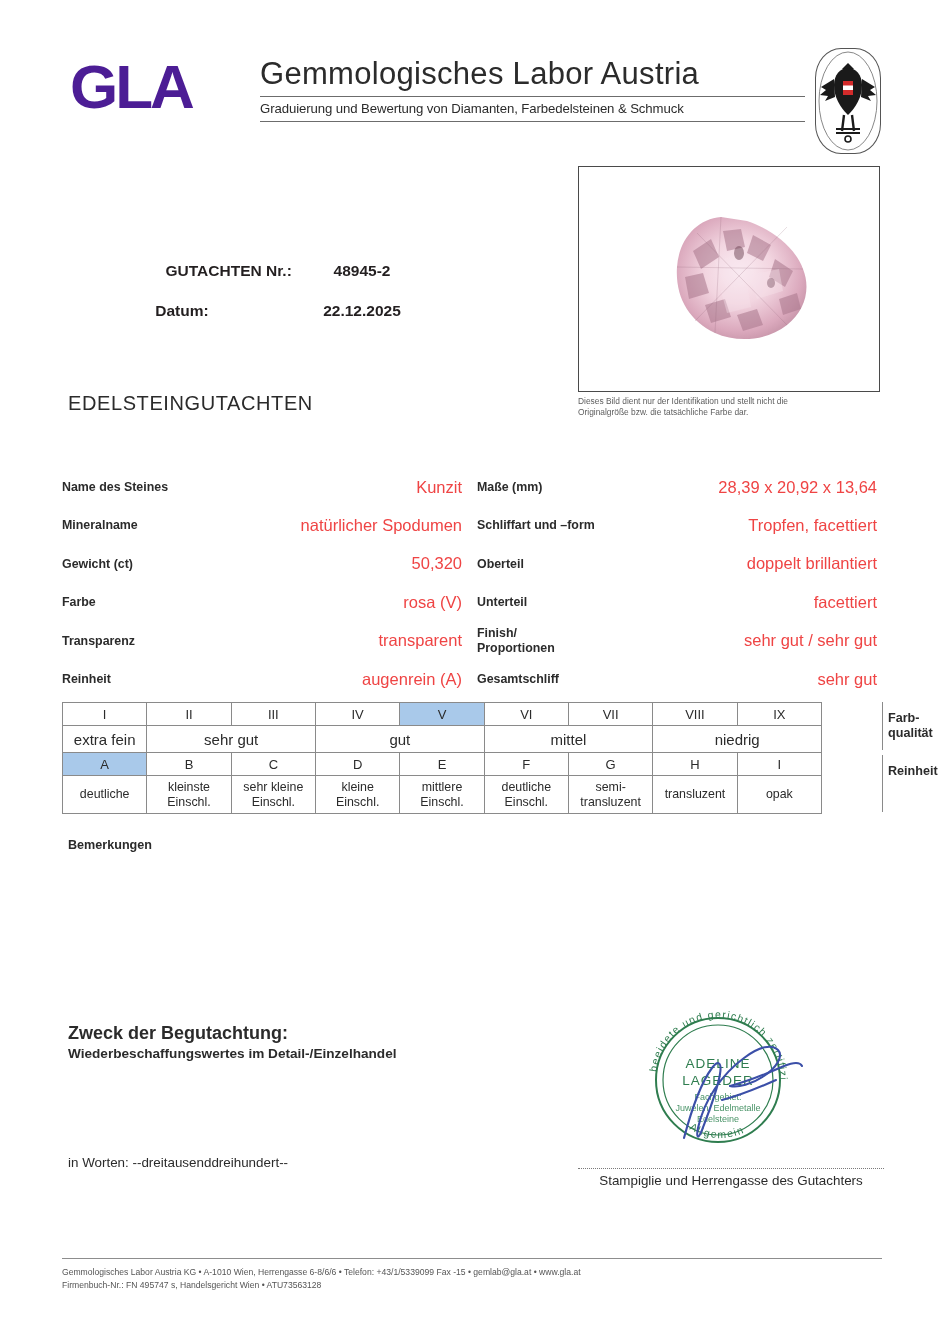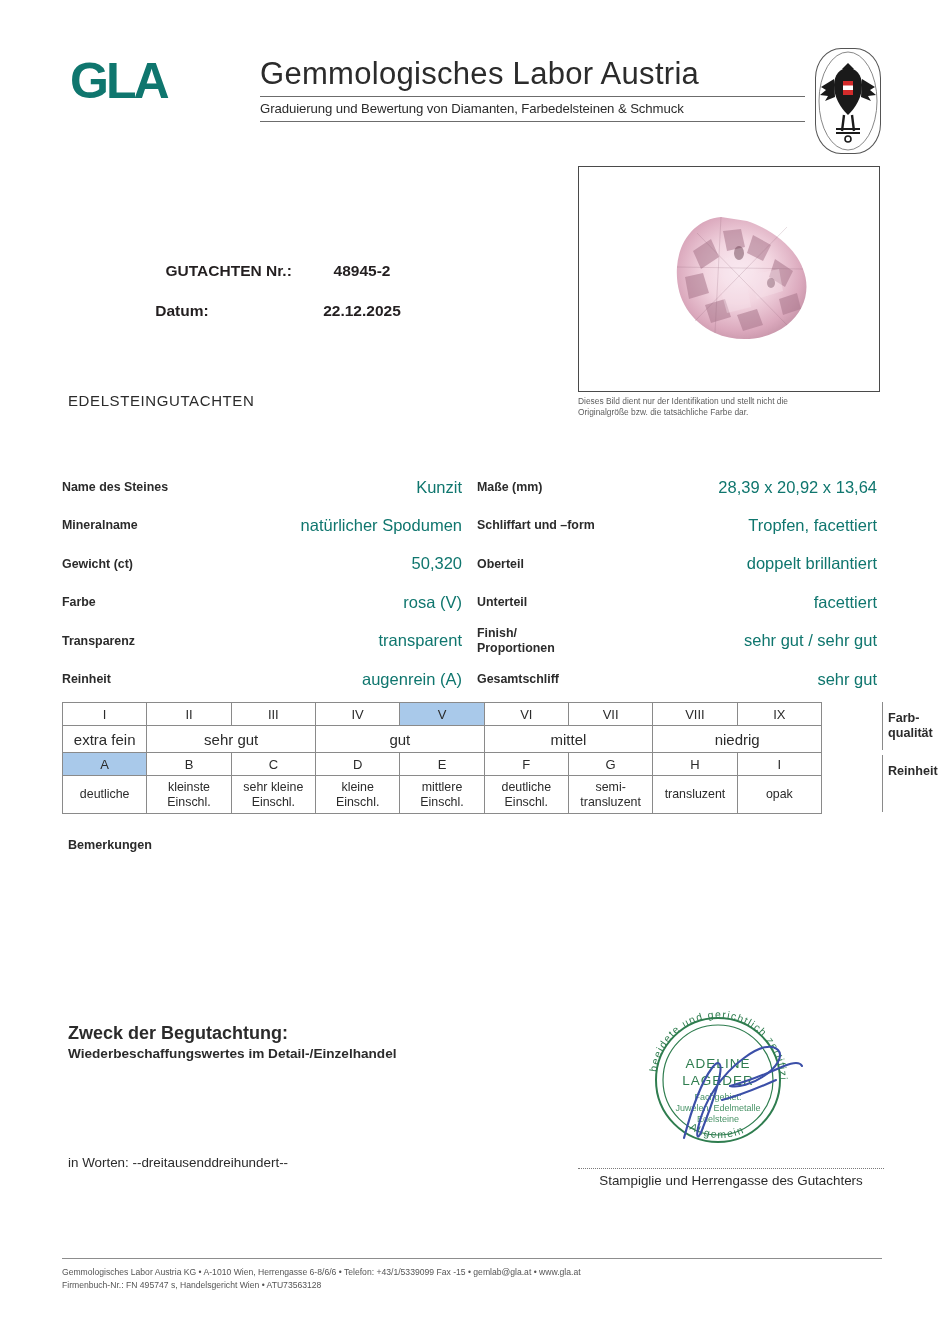--- a/index.html
+++ b/index.html
@@ -15,22 +15,22 @@
     position:absolute; inset:0;
     box-sizing:border-box;
   }
 
   
   .header {
     position:absolute; left:70px; top:48px; width:800px; height:105px;
   }
   .gla-logo {
     position:absolute; left:0; top:8px;
-    font-size:50px; font-weight:bold; letter-spacing:-3px;
-    color:#0f766e; line-height:1;
+    font-size:62px; font-weight:bold; letter-spacing:-3px;
+    color:#4c1d95; line-height:1;
     font-family:"Liberation Sans", sans-serif;
   }
   .head-text { position:absolute; left:190px; top:8px; width:545px; }
   .head-title {
     font-size:31px; color:#2b2b2b; letter-spacing:0.3px;
     white-space:nowrap; line-height:1.15;
   }
   .head-rule { border-top:1.4px solid #6c6c6c; margin:4px 0 3px 0; }
   .head-sub {
     font-size:13.2px; color:#2b2b2b; letter-spacing:-0.1px;
@@ -46,21 +46,21 @@
   }
   .emblem svg { display:block; }
 
   
   .cert-block { position:absolute; left:68px; top:262px; width:420px; }
   .cert-row { display:flex; margin-bottom:22px; font-size:15.5px; font-weight:bold;justify-content:center; }
   .cert-label { width:168px; }
   .cert-value { }
   .doc-type {
     position:absolute; left:68px; top:392px;
-    font-size:15px; letter-spacing:0.6px; color:#2b2b2b;
+    font-size:20px; letter-spacing:0.6px; color:#2b2b2b;
   }
 
   
   .photo-frame {
     position:absolute; left:578px; top:166px; width:300px; height:224px;
     border:1.1px solid #4a4a4a; background:#fefefe; overflow:hidden;
   }
   .photo-frame svg { display:block; }
   .photo-caption {
     position:absolute; left:578px; top:396px; width:300px;
@@ -76,21 +76,21 @@
   .spec-col.right { margin-left:15px; }
   .spec-row {
     display:flex; justify-content:space-between; align-items:center;
     height:38.4px;
   }
   .spec-key {
     font-size:12.4px; font-weight:bold; color:#2b2b2b;
     line-height:1.15; white-space:pre-line;
   }
   .spec-val {
-    font-size:16.5px; color:#0f766e; text-align:right; white-space:nowrap;
+    font-size:16.5px; color:#ef4444; text-align:right; white-space:nowrap;
   }
 
   
   .grading { position:absolute; left:62px; top:702px; width:822px; }
   .grade-tbl { border-collapse:collapse; width:760px; table-layout:fixed; }
   .grade-tbl td {
     border:0.9px solid #8a8a8a;
     text-align:center; vertical-align:middle;
     color:#2b2b2b;
     padding:0;

